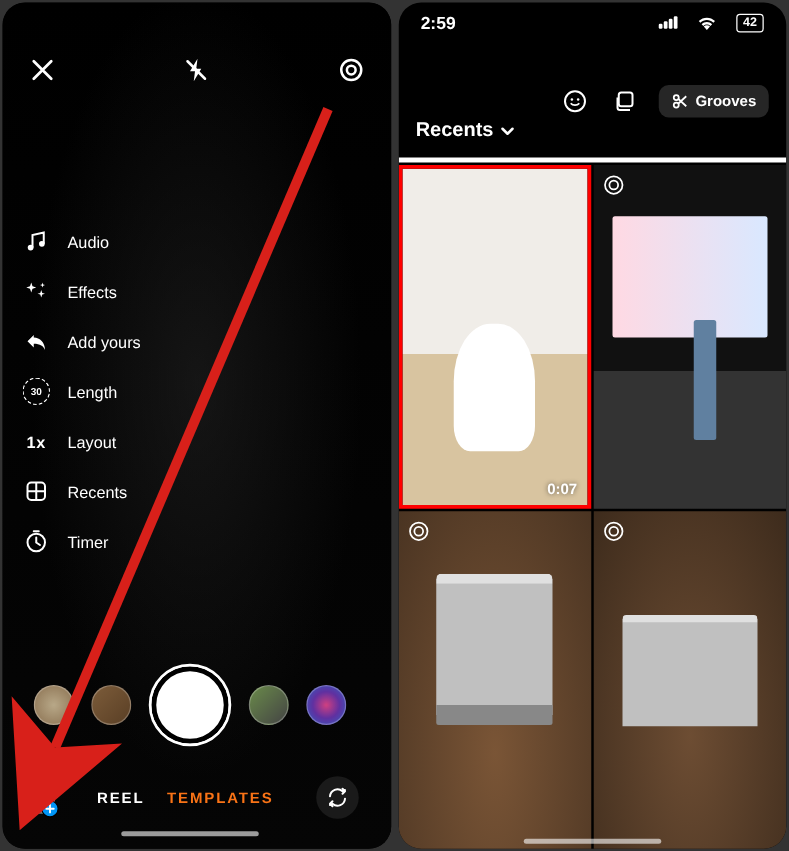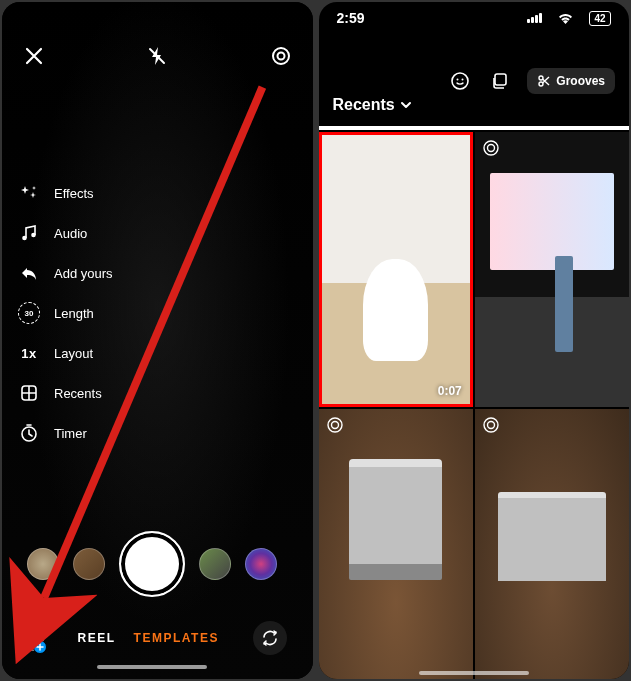--- a/index.html
+++ b/index.html
@@ -215,34 +215,34 @@
           <circle cx="11" cy="11" r="8" fill="none" stroke="#fff" stroke-width="2"></circle>
           <circle cx="11" cy="11" r="3.5" fill="none" stroke="#fff" stroke-width="2"></circle>
         </svg>
     </div>
   </div>
 
   <div class="side-menu">
     <div class="side-item">
       <div class="side-icon">
         <svg width="20" height="20" viewBox="0 0 20 20">
-            <path d="M6 3L7 6L10 7L7 8L6 11L5 8L2 7L5 6L6 3zM14 9l.8 2.4L17 12l-2.2.6L14 15l-.8-2.4L11 12l2.2-.6L14 9zM15 3l.5 1.5L17 5l-1.5.5L15 7l-.5-1.5L13 5l1.5-.5L15 3z" fill="#fff"></path>
-          </svg>
-      </div>
-      <span class="side-label">Effects</span>
-    </div>
-    <div class="side-item">
-      <div class="side-icon">
-        <svg width="20" height="20" viewBox="0 0 20 20">
             <path d="M7 15V5l9-2v9" stroke="#fff" stroke-width="1.6" fill="none"></path>
             <circle cx="5.5" cy="15" r="2.3" fill="#fff"></circle>
             <circle cx="14.5" cy="12" r="2.3" fill="#fff"></circle>
           </svg>
       </div>
       <span class="side-label">Audio</span>
+    </div>
+    <div class="side-item">
+      <div class="side-icon">
+        <svg width="20" height="20" viewBox="0 0 20 20">
+            <path d="M6 3L7 6L10 7L7 8L6 11L5 8L2 7L5 6L6 3zM14 9l.8 2.4L17 12l-2.2.6L14 15l-.8-2.4L11 12l2.2-.6L14 9zM15 3l.5 1.5L17 5l-1.5.5L15 7l-.5-1.5L13 5l1.5-.5L15 3z" fill="#fff"></path>
+          </svg>
+      </div>
+      <span class="side-label">Effects</span>
     </div>
     <div class="side-item">
       <div class="side-icon">
         <svg width="20" height="20" viewBox="0 0 20 20">
             <path d="M8 5L3 10l5 5v-3c5 0 8 2 9 5 0-6-4-10-9-10V5z" fill="#fff"></path>
           </svg>
       </div>
       <span class="side-label">Add yours</span>
     </div>
     <div class="side-item">

